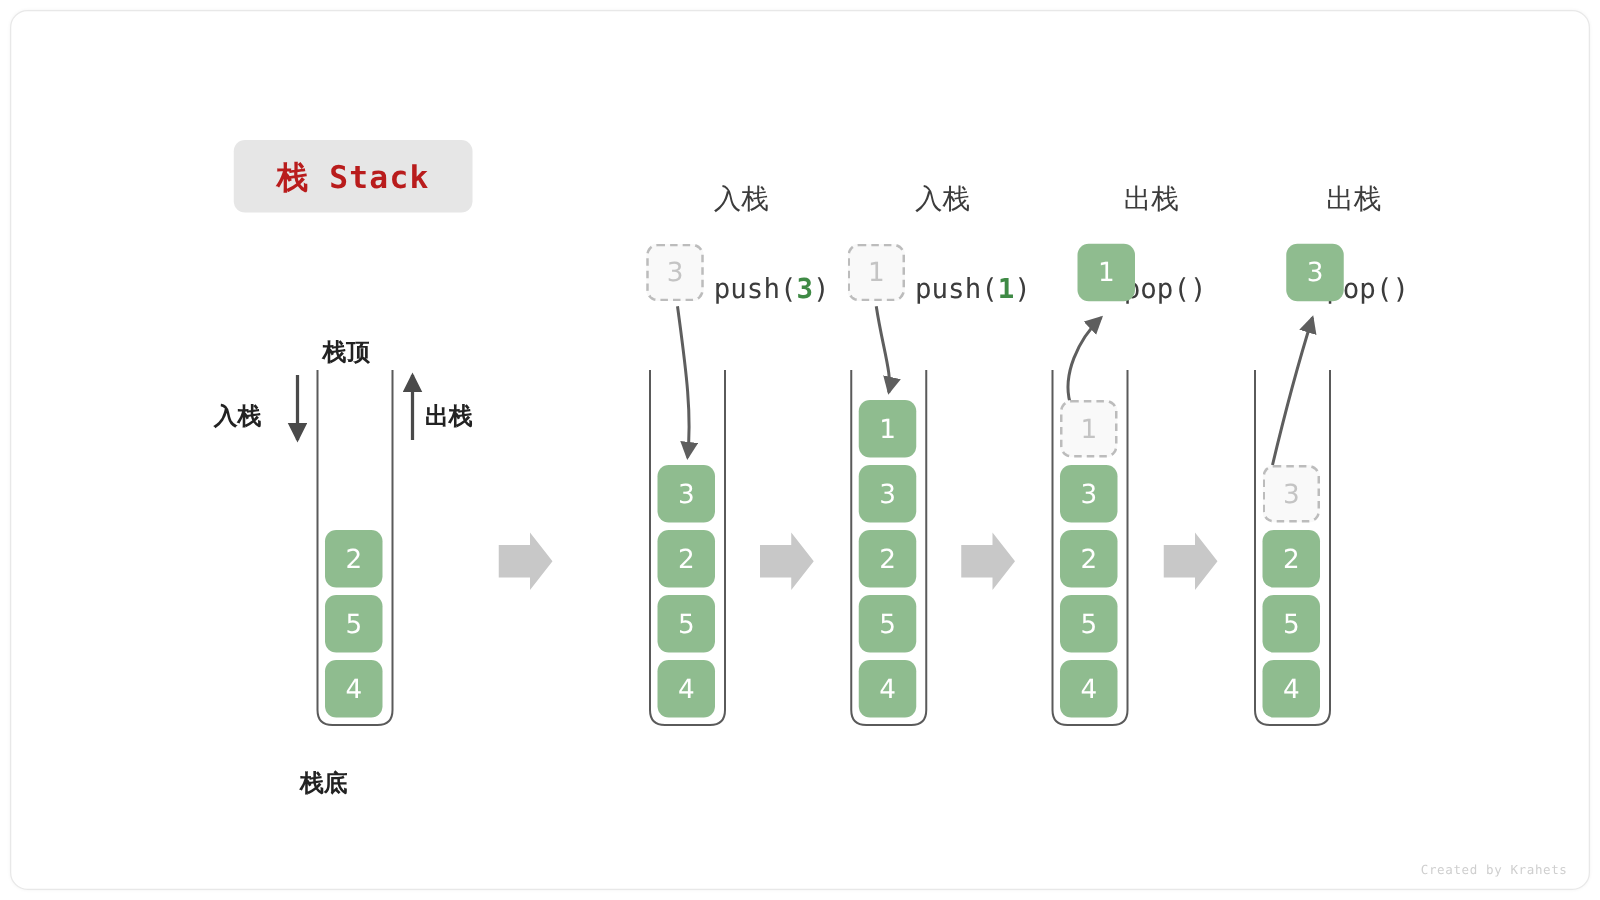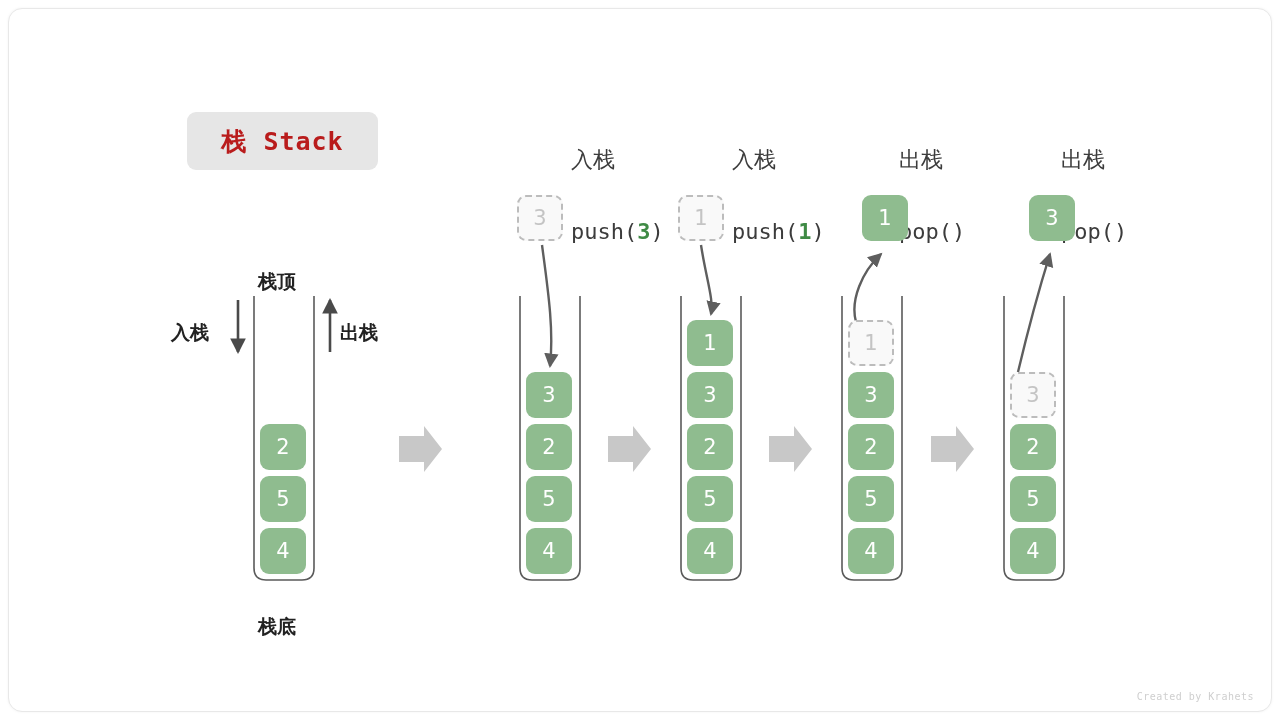--- a/index.html
+++ b/index.html
@@ -107,21 +107,21 @@
 </style>
 </head>
 <body>
 
 <div id="page">
   <div class="card"></div>
 
   <div class="title-box">栈 Stack</div>
 
   <div class="lbl-bold" style="left:258px; top:245px;margin-top:24px;">栈顶</div>
-  <div class="lbl-bold" style="left:258px; top:614px;">栈底</div>
+  <div class="lbl-bold" style="left:240px; top:614px;">栈底</div>
   <div class="lbl-bold" style="left:171px; top:320px;">入栈</div>
   <div class="lbl-bold" style="left:340px; top:320px;">出栈</div>
 
   <div class="col-head" style="left:518px; top:106px;">
     <span class="cn">入栈</span><br>
     <span>push(</span><span class="num">3</span><span>)</span>
   </div>
   <div class="col-head" style="left:679px; top:106px;">
     <span class="cn">入栈</span><br>
     <span>push(</span><span class="num">1</span><span>)</span>

